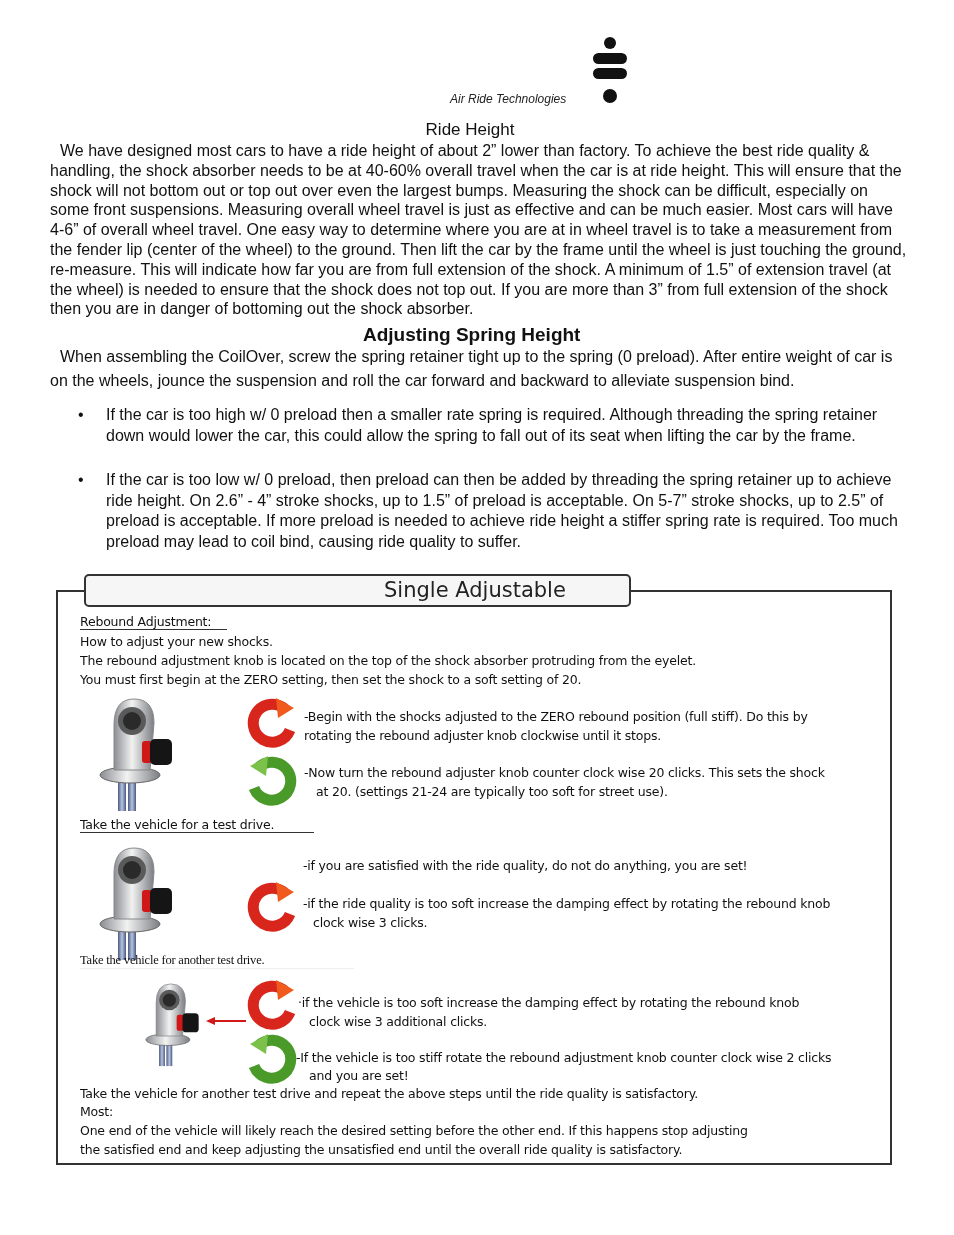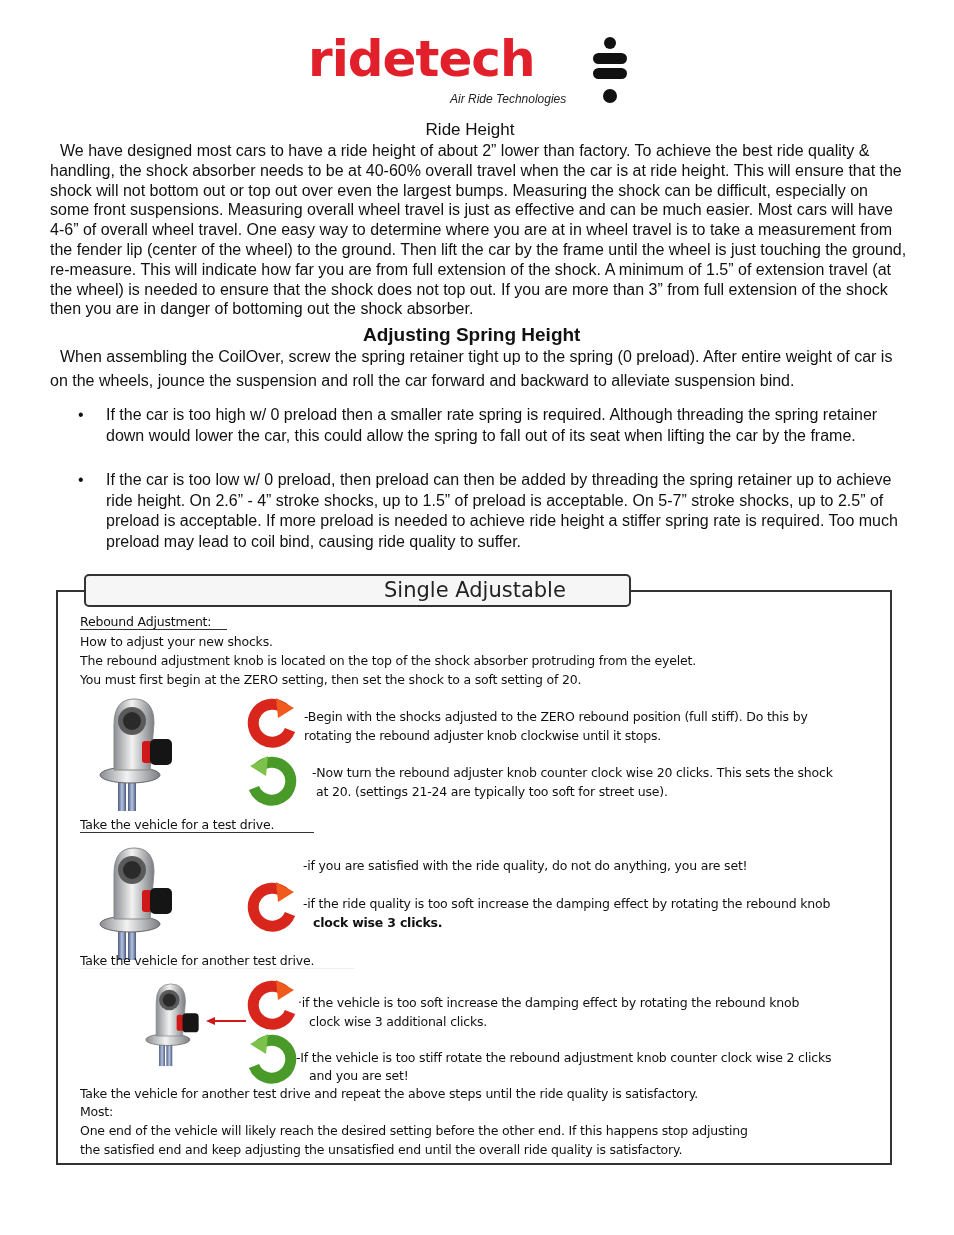--- a/index.html
+++ b/index.html
@@ -34,21 +34,20 @@
   .ul { text-decoration: none; border-bottom: 1px solid #333; padding-right: 16px; }
 
   .shock { position: absolute; }
   .icon-arrow { position: absolute; width: 52px; height: 52px; }
   .red-pointer { position: absolute; left: 206px; top: 1017px; width: 40px; height: 8px; }
 </style>
 </head>
 <body>
 
 <div class="logo">
-  <div class="logo-word">ridetech</div>
   <div class="logo-sub">Air Ride Technologies</div>
   <svg class="logo-mark" viewBox="0 0 36 70">
     <circle cx="18" cy="7" r="6" fill="#111"></circle>
     <rect x="1" y="17" width="34" height="11" rx="5.5" fill="#111"></rect>
     <rect x="1" y="32" width="34" height="11" rx="5.5" fill="#111"></rect>
     <circle cx="18" cy="60" r="7" fill="#111"></circle>
   </svg>
 </div>
 
 <div class="h-ride">Ride Height</div>
@@ -108,21 +107,21 @@
   <path d="M40 14 A19 19 0 1 0 44 34" fill="none" stroke="#d9261c" stroke-width="11"></path>
   <polygon points="30,2 48,12 32,22" fill="#f05a1c"></polygon>
 </svg>
 <svg class="icon-arrow" style="left:246px; top:754px;" viewBox="0 0 52 52">
   <path d="M12 14 A19 19 0 1 1 8 34" fill="none" stroke="#4a9a2a" stroke-width="11"></path>
   <polygon points="22,2 4,12 20,22" fill="#7cc24a"></polygon>
 </svg>
 
 <div class="cal" style="left:304px; top:709px;">-Begin with the shocks adjusted to the ZERO rebound position (full stiff).  Do this by</div>
 <div class="cal" style="left:304px; top:728px;">rotating the rebound adjuster knob clockwise until it stops.</div>
-<div class="cal" style="left:304px; top:765px;margin-left:8px;">-Now turn the rebound adjuster knob counter clock wise 20 clicks.  This sets the shock</div>
+<div class="cal" style="left:304px; top:765px;">-Now turn the rebound adjuster knob counter clock wise 20 clicks.  This sets the shock</div>
 <div class="cal" style="left:316px; top:784px;">at 20. (settings 21-24 are typically too soft for street use).</div>
 
 <div class="cal" style="left:80px; top:817px; border-bottom:1px solid #333; width:234px;">Take the vehicle for a test drive.</div>
 
 <svg class="shock" style="left:92px; top:844px;" width="90" height="120" viewBox="0 0 90 120">
   <rect x="26" y="82" width="8" height="34" fill="url(#rod)"></rect>
   <rect x="36" y="82" width="8" height="34" fill="url(#rod)"></rect>
   <ellipse cx="38" cy="80" rx="30" ry="8" fill="url(#metal)" stroke="#666"></ellipse>
   <path d="M22 75 L22 30 Q22 4 42 4 Q62 4 62 28 L58 75 Z" fill="url(#metal)" stroke="#888"></path>
   <ellipse cx="40" cy="26" rx="14" ry="14" fill="#5a5a5a"></ellipse>
@@ -130,23 +129,23 @@
   <rect x="50" y="46" width="10" height="22" rx="3" fill="#d01818"></rect>
   <rect x="58" y="44" width="22" height="26" rx="5" fill="#151515"></rect>
 </svg>
 
 <div class="cal" style="left:303px; top:858px;">-if you are satisfied with the ride quality, do not do anything, you are set!</div>
 <svg class="icon-arrow" style="left:246px; top:880px;" viewBox="0 0 52 52">
   <path d="M40 14 A19 19 0 1 0 44 34" fill="none" stroke="#d9261c" stroke-width="11"></path>
   <polygon points="30,2 48,12 32,22" fill="#f05a1c"></polygon>
 </svg>
 <div class="cal" style="left:303px; top:896px;">-if the ride quality is too soft increase the damping effect by rotating the rebound knob</div>
-<div class="cal" style="left:313px; top:915px;font-weight:bold;">clock wise 3 clicks.</div>
+<div class="cal" style="left:313px; top:915px;">clock wise 3 clicks.</div>
 
-<div class="cal" style="left:80px; top:953px; border-bottom:1px solid #eee; width:274px;">Take the vehicle for another test drive.</div>
+<div class="cal" style="left:80px; top:953px; border-bottom:1px solid #eee; width:274px;font-family:Liberation Serif, serif;">Take the vehicle for another test drive.</div>
 
 <svg class="shock" style="left:140px; top:980px;" width="66" height="90" viewBox="0 0 90 120">
   <rect x="26" y="82" width="8" height="34" fill="url(#rod)"></rect>
   <rect x="36" y="82" width="8" height="34" fill="url(#rod)"></rect>
   <ellipse cx="38" cy="80" rx="30" ry="8" fill="url(#metal)" stroke="#666"></ellipse>
   <path d="M22 75 L22 30 Q22 4 42 4 Q62 4 62 28 L58 75 Z" fill="url(#metal)" stroke="#888"></path>
   <ellipse cx="40" cy="26" rx="14" ry="14" fill="#5a5a5a"></ellipse>
   <ellipse cx="40" cy="26" rx="9" ry="9" fill="#2a2a2a"></ellipse>
   <rect x="50" y="46" width="10" height="22" rx="3" fill="#d01818"></rect>
   <rect x="58" y="44" width="22" height="26" rx="5" fill="#151515"></rect>

